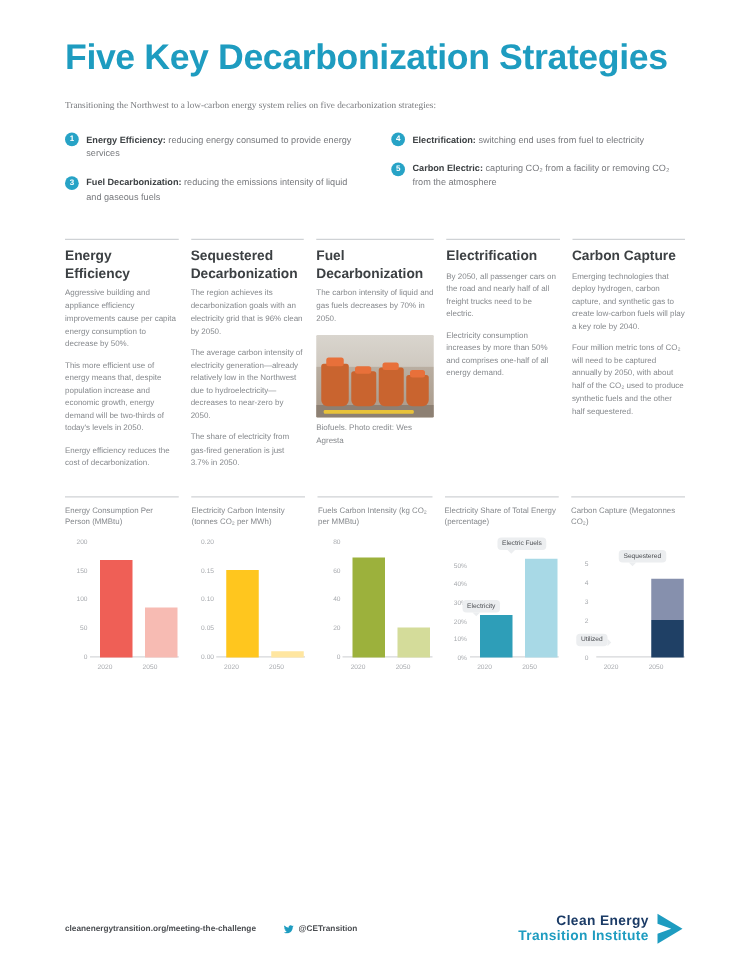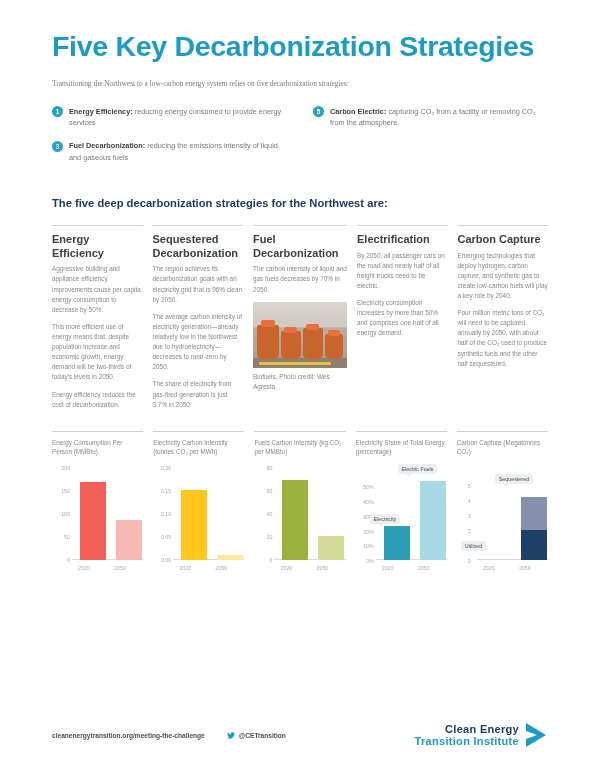--- a/index.html
+++ b/index.html
@@ -79,21 +79,21 @@
     position:absolute;background:#eceef0;border-radius:3px;
     font-size:5.3px;color:#4a4d51;padding:2px 4px;white-space:nowrap;
   }
   .callout:after{
     content:"";position:absolute;border:3px solid transparent;
   }
   .co-down:after{top:100%;left:8px;border-top-color:#eceef0;border-bottom:0;}
   .co-right:after{left:100%;top:4px;border-left-color:#eceef0;border-right:0;}
 
   
-  .footer{position:absolute;left:52px;right:52px;bottom:28px;display:flex;align-items:center;}
+  .footer{position:absolute;left:52px;right:52px;bottom:20px;display:flex;align-items:center;}
   .furl{font-size:6.6px;color:#4a4d51;font-weight:bold;}
   .ftw{display:flex;align-items:center;margin-left:22px;}
   .ftw .bird{width:8px;height:7px;margin-right:4px;}
   .fhandle{font-size:6.6px;color:#4a4d51;font-weight:bold;}
   .logo{margin-left:auto;display:flex;align-items:center;}
   .logo-text{text-align:right;line-height:1.12;}
   .logo-l1{font-size:11px;font-weight:bold;color:#1b3b66;letter-spacing:0.3px;}
   .logo-l2{font-size:11px;font-weight:bold;color:#1e9cc0;letter-spacing:0.3px;}
   .logo-arrow{margin-left:5px;}
 </style>
@@ -115,30 +115,33 @@
 
 
       <div class="strat">
         <div class="num">3</div>
         <div class="strat-text"><b>Fuel Decarbonization:</b><span> reducing the emissions intensity of liquid and gaseous fuels</span></div>
       </div>
 
     </div>
     <div class="strat-col">
 
+      <div class="strat">
+        <div class="num">4</div>
+        <div class="strat-text"><b>Electrification:</b><span> switching end uses from fuel to electricity</span></div>
+      </div>
 
       <div class="strat">
         <div class="num">5</div>
         <div class="strat-text"><b>Carbon Electric:</b><span> capturing CO₂ from a facility or removing CO₂ from the atmosphere</span></div>
       </div>
 
     </div>
   </div>
 
-  <h2 class="section">The five deep decarbonization strategies for the Northwest are:</h2>
 
   <div class="cols">
 
     <div class="col">
       <div class="rule"></div>
       <h3>Energy Efficiency</h3>
       <p>Aggressive building and appliance efficiency improvements cause per capita energy consumption to decrease by 50%.</p>
       <p>This more efficient use of energy means that, despite population increase and economic growth, energy demand will be two-thirds of today's levels in 2050.</p>
       <p>Energy efficiency reduces the cost of decarbonization.</p>
     </div>

